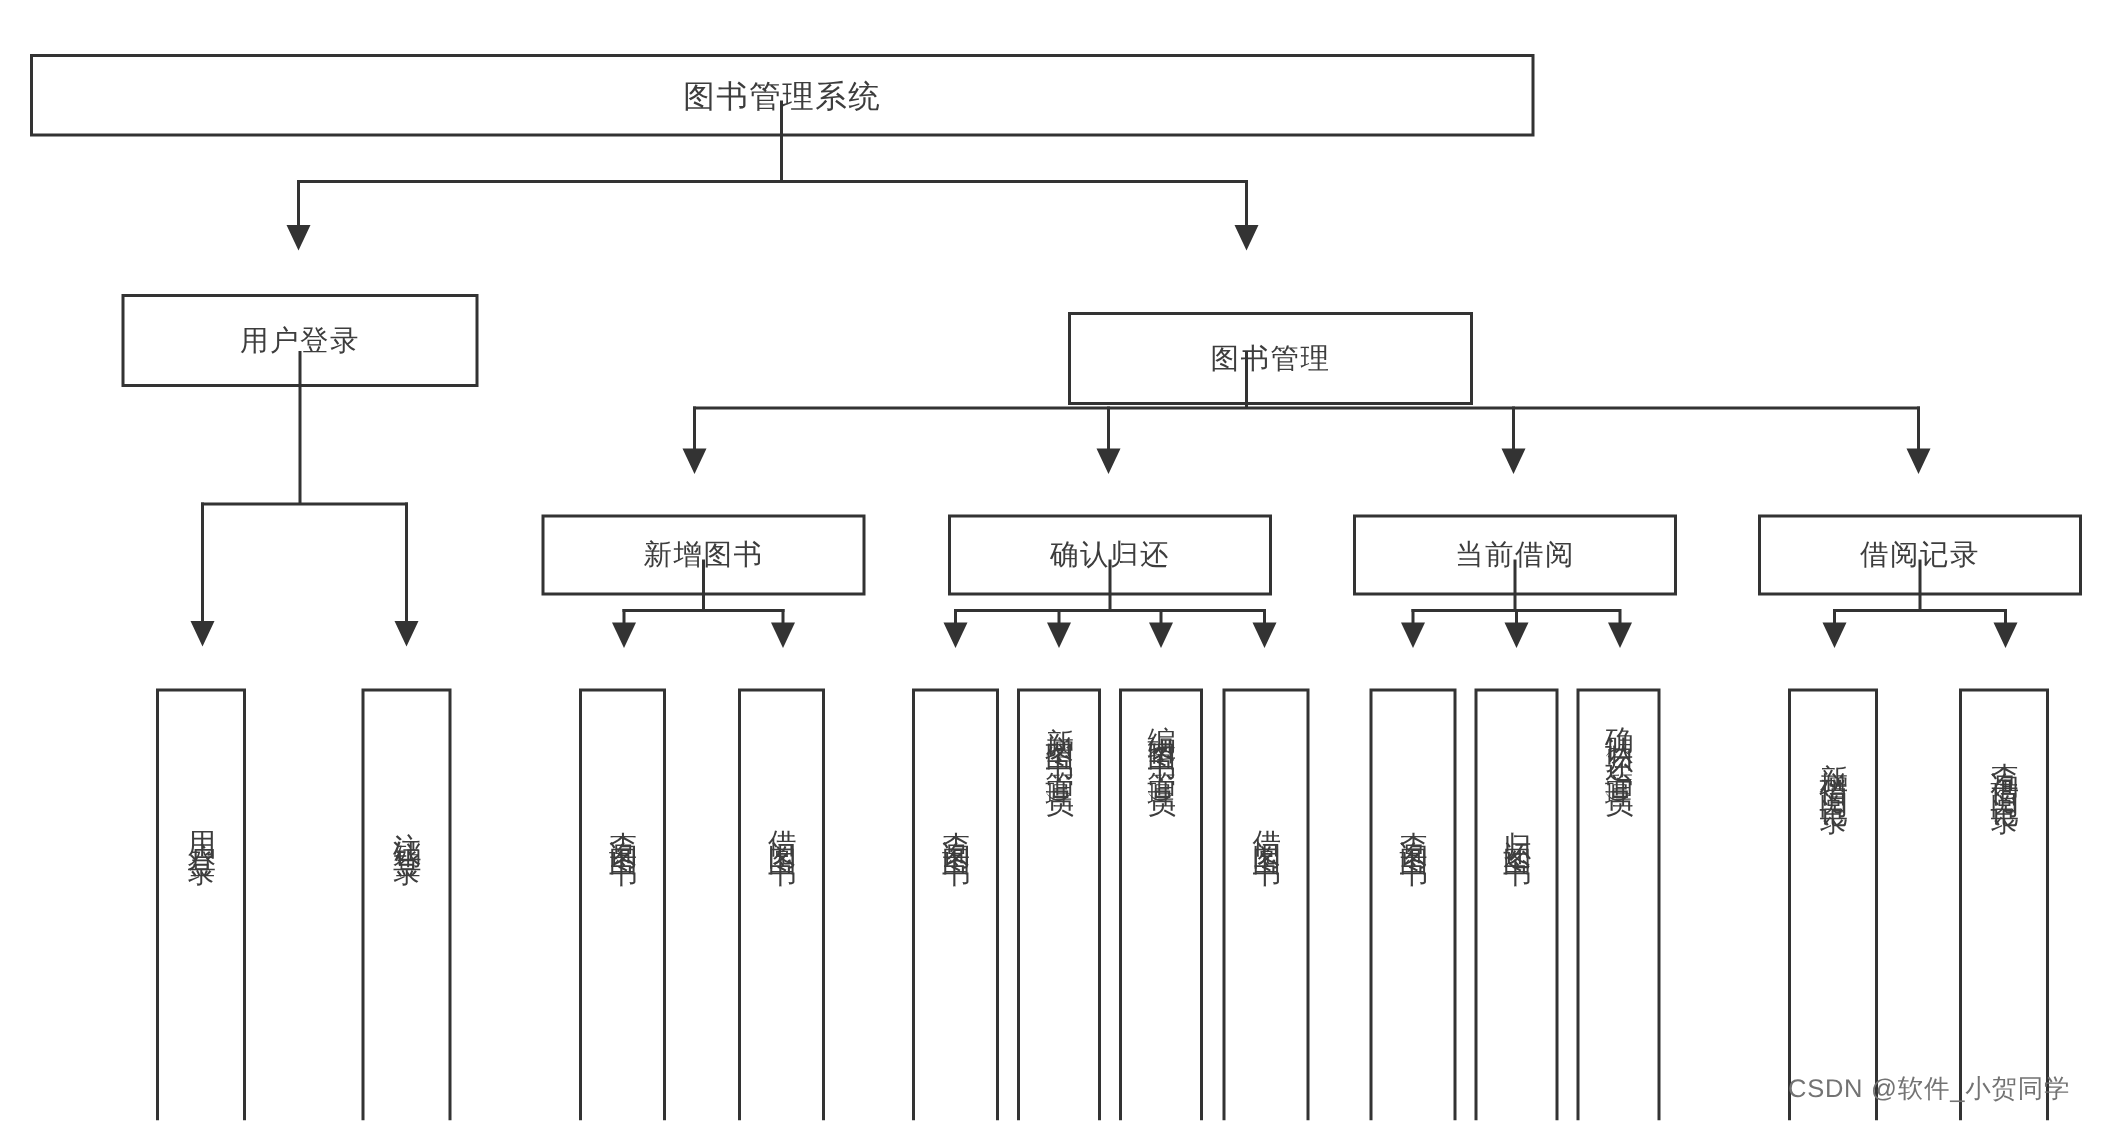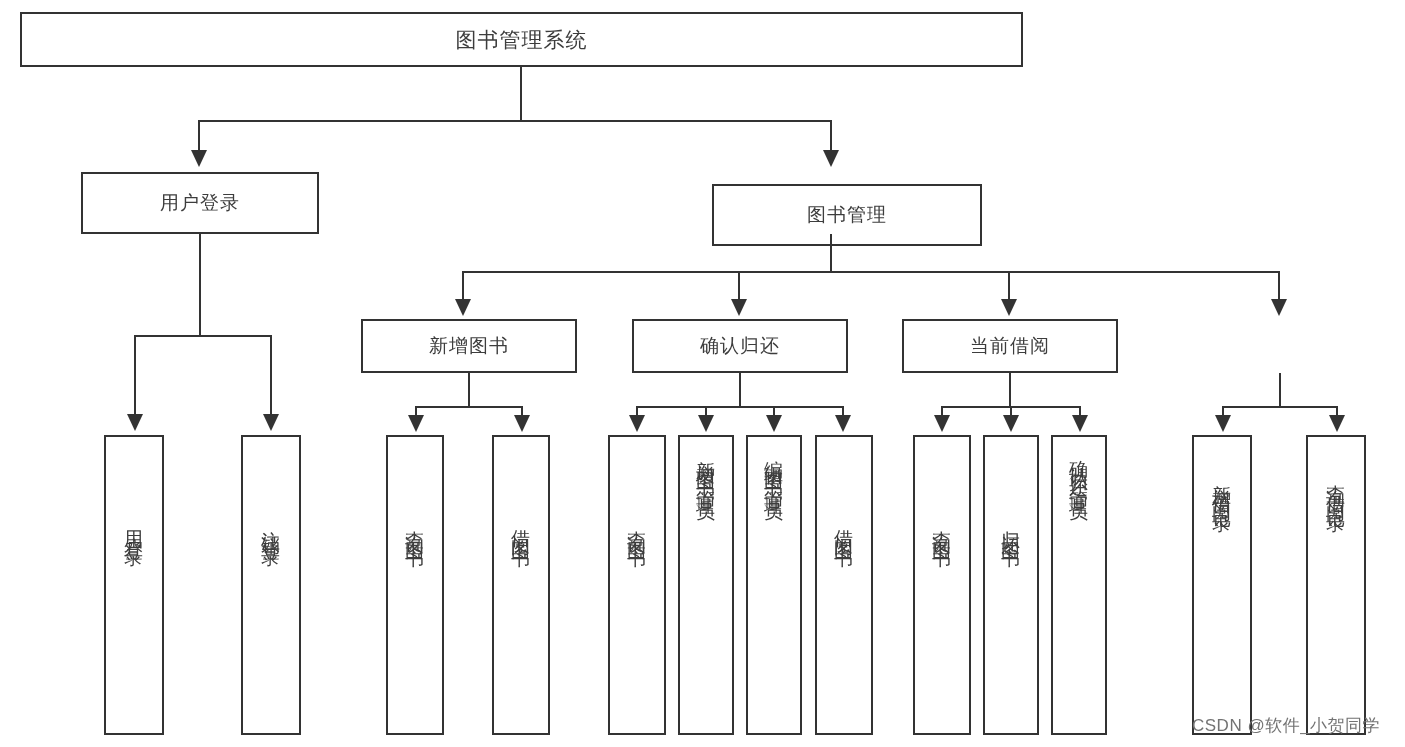--- a/index.html
+++ b/index.html
@@ -21,20 +21,21 @@
   .box {
     position: absolute;
     box-sizing: border-box;
     border: 2px solid #333333;
     background: #ffffff;
     display: flex;
     align-items: center;
     justify-content: center;
     color: #3d3d3d;
     font-family: "Liberation Sans", "DejaVu Sans", sans-serif;
+    margin-top: 24px;
   }
   .box.root {
     font-size: 21px;
     letter-spacing: 1px;
   }
   .box.lvl1 {
     font-size: 19px;
     letter-spacing: 1px;
   }
   .box.lvl2 {
@@ -124,20 +125,23 @@
 
   <div class="box lvl2" style="left:361px; top:319px; width:216px; height:54px;">
     <span>新增图书</span>
   </div>
   <div class="box lvl2" style="left:632px; top:319px; width:216px; height:54px;">
     <span>确认归还</span>
   </div>
   <div class="box lvl2" style="left:902px; top:319px; width:216px; height:54px;font-family:Liberation Mono, monospace;">
     <span>当前借阅</span>
   </div>
+  <div class="box lvl2" style="left:1172px; top:319px; width:216px; height:54px;">
+    <span>借阅记录</span>
+  </div>
 
   <div class="vline" style="left:468px; top:373px; height:34px;"></div>
   <div class="hline" style="left:415px; top:406px; width:108px;"></div>
   <div class="vline" style="left:415px; top:406px; height:10px;"></div>
   <div class="arrow" style="left:408px; top:415px;"></div>
   <div class="vline" style="left:521px; top:406px; height:10px;"></div>
   <div class="arrow" style="left:514px; top:415px;"></div>
 
   <div class="vline" style="left:739px; top:373px; height:34px;"></div>
   <div class="hline" style="left:636px; top:406px; width:208px;"></div>

